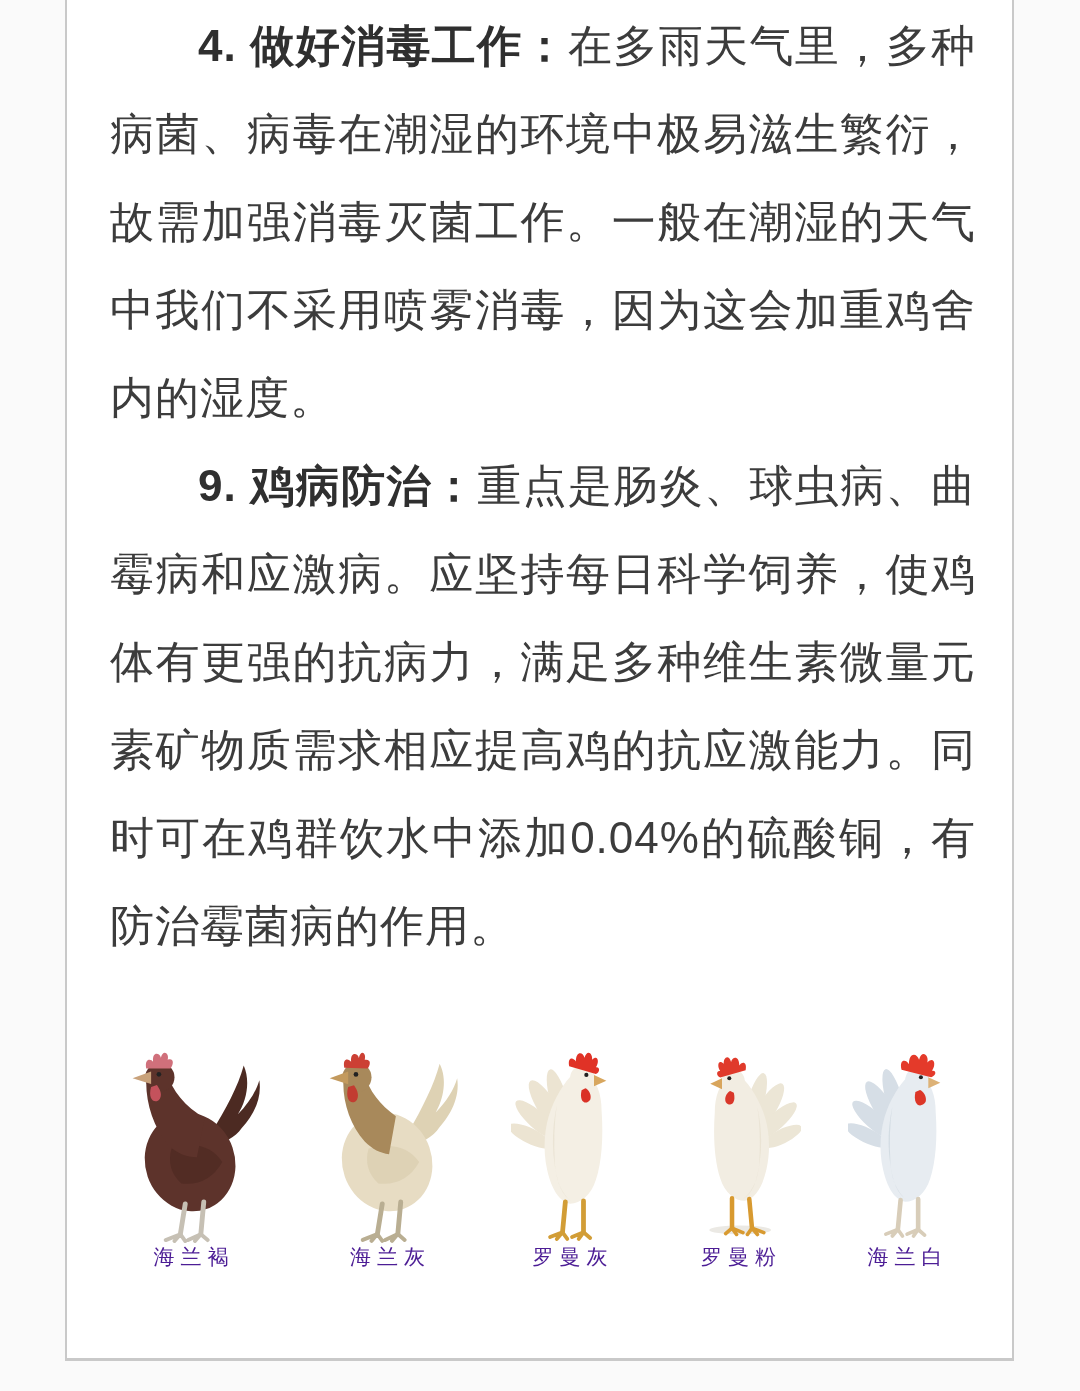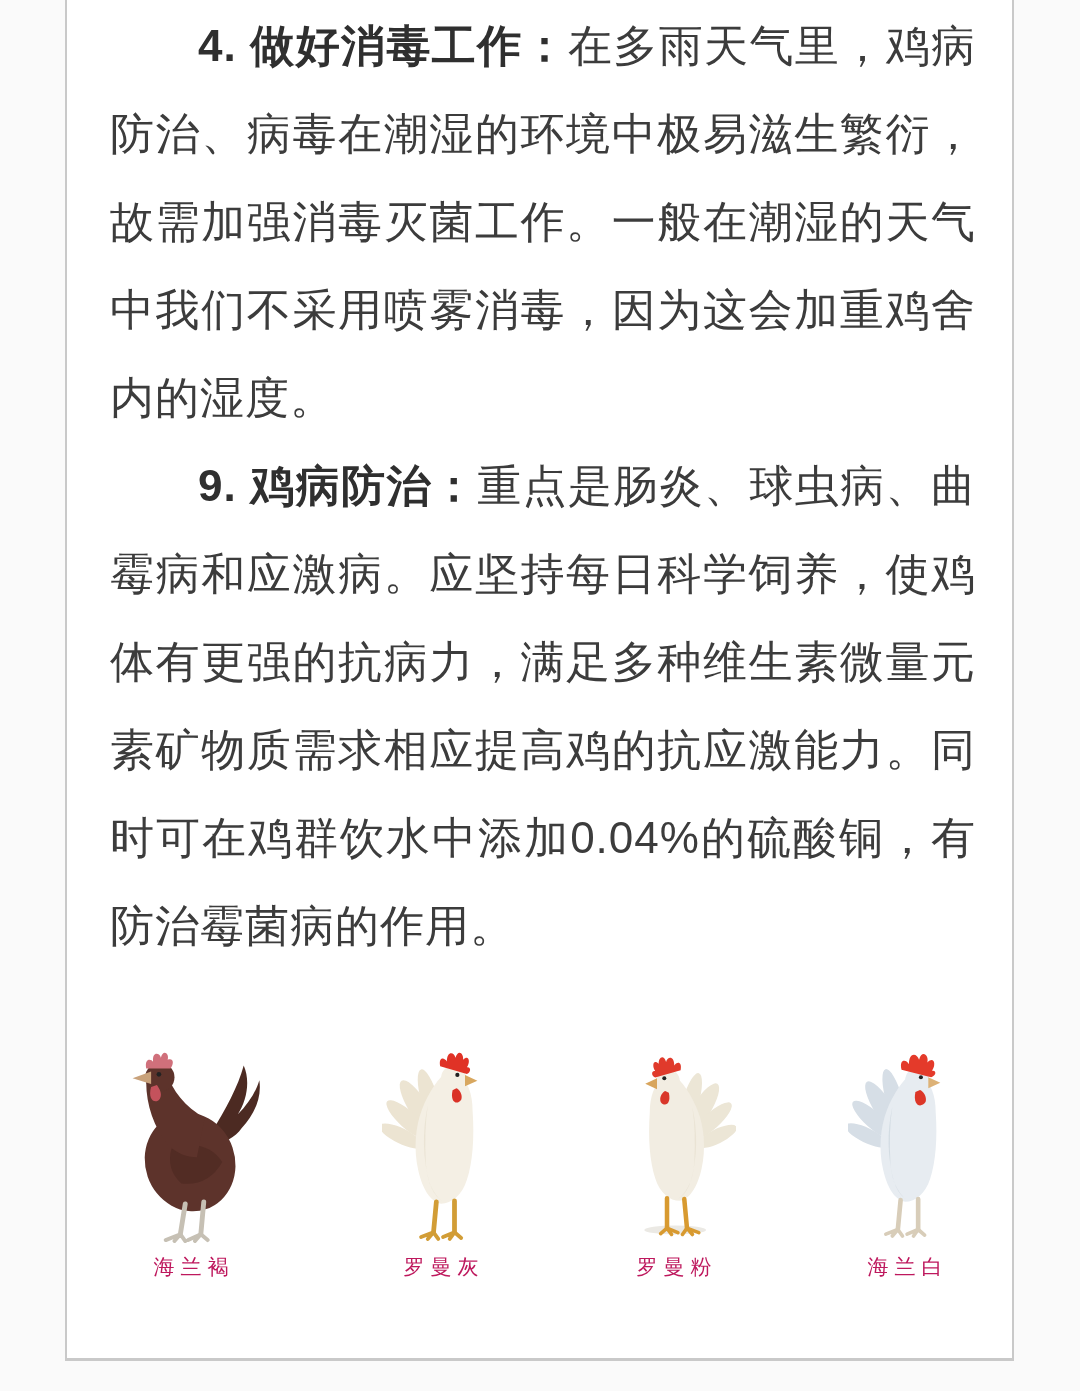--- a/index.html
+++ b/index.html
@@ -33,24 +33,23 @@
   .breeds {
     margin-top: 78px;
     display: flex;
     justify-content: space-between;
     align-items: flex-end;
     padding: 0 8px;
   }
   .breed { display: flex; flex-direction: column; align-items: center; }
   .breed svg { display: block; }
   .blabel {
-    margin-top: 10px;
     font-size: 21px;
     letter-spacing: 6px;
-    color: #be185d;
+    color: #4c1d95;
     white-space: nowrap;
   }
 
   
   .hen .f-eye { fill: #222; }
   .hen .f-leg { fill: none; stroke-linecap: round; }
 
   .c1 .f-body { fill: #5d332b; } .c1 .f-dark { fill: #49261f; }
   .c1 .f-tail { fill: #4c2a22; } .c1 .f-head { fill: #5d332b; }
   .c1 .f-comb { fill: #d0707b; } .c1 .f-beak { fill: #c9a27b; }
@@ -76,21 +75,21 @@
   .c5 .f-comb { fill: #e03a2b; } .c5 .f-beak { fill: #d8a55c; }
   .c5 .f-wattle { fill: #d9372a; } .c5 .f-leg { stroke: #d89a30; }
   .f-shadow { fill: #ebe9e4; }
 </style>
 </head>
 <body>
 
 <div class="card">
   <div class="content">
 
-    <p class="para"><span class="lead">4. 做好消毒工作：</span><span>在多雨天气里，鸡病防治、病毒在潮湿的环境中极易滋生繁衍，故需加强消毒灭菌工作。一般在潮湿的天气中我们不采用喷雾消毒，因为这会加重鸡舍内的湿度。</span></p>
+    <p class="para"><span class="lead">4. 做好消毒工作：</span><span>在多雨天气里，多种病菌、病毒在潮湿的环境中极易滋生繁衍，故需加强消毒灭菌工作。一般在潮湿的天气中我们不采用喷雾消毒，因为这会加重鸡舍内的湿度。</span></p>
 
     <p class="para"><span class="lead">9. 鸡病防治：</span><span>重点是肠炎、球虫病、曲霉病和应激病。应坚持每日科学饲养，使鸡体有更强的抗病力，满足多种维生素微量元素矿物质需求相应提高鸡的抗应激能力。同时可在鸡群饮水中添加0.04%的硫酸铜，有防治霉菌病的作用。</span></p>
 
     <div class="breeds">
 
       <figure class="breed">
         <svg class="hen c1" width="152" height="195" viewBox="0 0 150 200">
           <path class="f-tail" d="M92 88 C108 62 120 40 126 18 C133 34 129 54 120 68 C131 57 139 44 142 33 C145 53 135 70 124 82 C117 92 106 97 95 100 Z"></path>
           <ellipse class="f-body" cx="71" cy="117" rx="46" ry="51" transform="rotate(-19 71 117)"></ellipse>
           <path class="f-dark" d="M52 103 Q88 92 104 117 Q90 142 62 139 Q46 124 52 103" opacity="0.55"></path>
@@ -99,20 +98,36 @@
           <path class="f-comb" d="M26 21 C24 10 31 11 33 14 C32 3 40 5 41 10 C43 1 50 5 48 12 C55 10 54 17 51 21 Z"></path>
           <path class="f-beak" d="M12 31 L31 24 L31 37 Z"></path>
           <path class="f-wattle" d="M31 40 C27 54 36 58 40 52 C43 47 39 41 37 38 Z"></path>
           <circle class="f-eye" cx="39" cy="27" r="2.4"></circle>
           <path class="f-leg" stroke-width="5" d="M66 160 L61 191 M85 158 L82 191"></path>
           <path class="f-leg" stroke-width="4" d="M61 191 L46 197 M61 191 L66 198 M61 191 L55 198 M82 191 L69 197 M82 191 L89 197 M82 191 L76 198"></path>
         </svg>
         <figcaption class="blabel">海兰褐</figcaption>
       </figure>
 
+      <figure class="breed">
+        <svg class="hen c2" width="146" height="195" viewBox="0 0 150 200">
+          <path class="f-tail" d="M92 88 C108 60 119 38 125 16 C133 32 129 52 121 66 C132 55 140 42 143 31 C146 51 136 69 125 81 C118 92 106 97 95 100 Z"></path>
+          <ellipse class="f-body" cx="71" cy="117" rx="46" ry="51" transform="rotate(-19 71 117)"></ellipse>
+          <path class="f-dark" d="M52 103 Q88 94 104 117 Q90 142 62 139 Q46 124 52 103" opacity="0.45"></path>
+          <path class="f-head" d="M26 36 C26 58 34 80 48 96 C56 104 64 108 73 109 L80 70 C64 58 52 44 48 26 Z"></path>
+          <circle class="f-head" cx="40" cy="30" r="15"></circle>
+          <path class="f-comb" d="M27 20 C25 9 32 11 34 14 C33 3 41 5 42 10 C44 1 50 5 48 12 C55 11 54 17 51 21 Z"></path>
+          <path class="f-beak" d="M12 31 L31 24 L31 37 Z"></path>
+          <path class="f-wattle" d="M31 40 C27 55 36 59 40 53 C43 47 39 41 37 38 Z"></path>
+          <circle class="f-eye" cx="39" cy="27" r="2.4"></circle>
+          <path class="f-leg" stroke-width="5" d="M66 160 L61 191 M85 158 L82 191"></path>
+          <path class="f-leg" stroke-width="4" d="M61 191 L46 197 M61 191 L66 198 M61 191 L55 198 M82 191 L69 197 M82 191 L89 197 M82 191 L76 198"></path>
+        </svg>
+        <figcaption class="blabel">海兰灰</figcaption>
+      </figure>
 
       <figure class="breed">
         <svg class="hen c3" width="124" height="195" viewBox="0 0 130 200">
           <g class="f-tail">
             <ellipse cx="50" cy="52" rx="9" ry="33" transform="rotate(-16 50 52)"></ellipse>
             <ellipse cx="38" cy="60" rx="10" ry="33" transform="rotate(-32 38 60)"></ellipse>
             <ellipse cx="27" cy="73" rx="9" ry="29" transform="rotate(-48 27 73)"></ellipse>
             <ellipse cx="20" cy="90" rx="8" ry="25" transform="rotate(-64 20 90)"></ellipse>
           </g>
           <path class="f-body" d="M78 24 C90 31 95 46 95 64 C97 92 95 118 89 136 C84 152 73 161 62 161 C50 159 42 144 38 126 C33 104 35 80 42 62 C49 44 60 28 69 22 C72 20 75 21 78 24 Z"></path>

